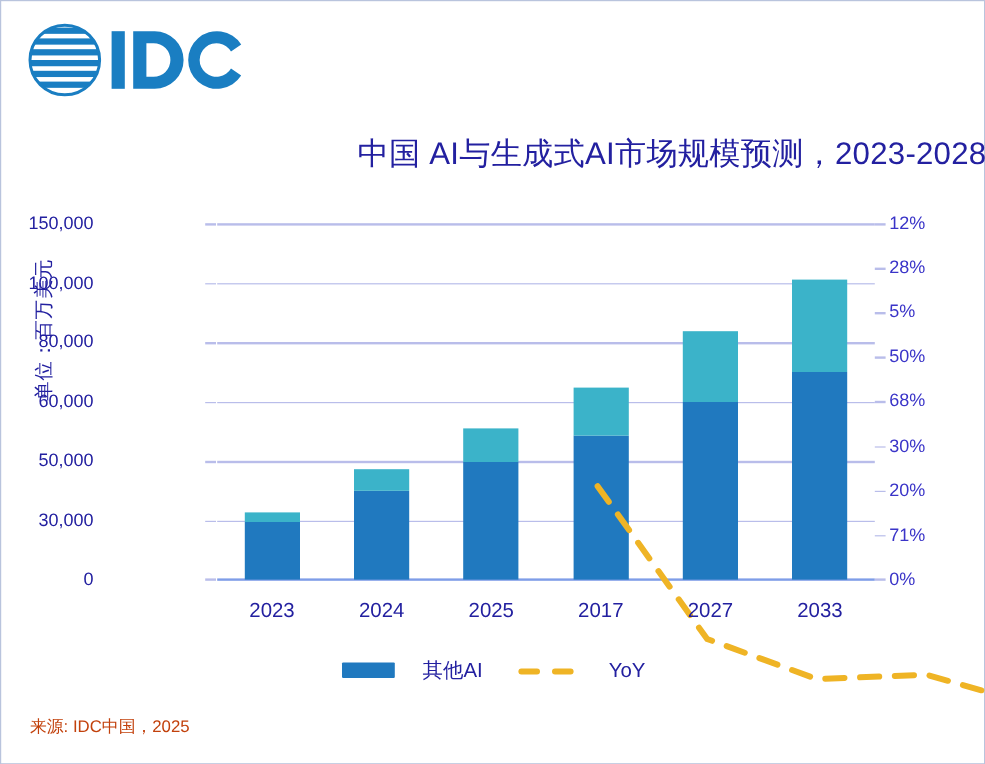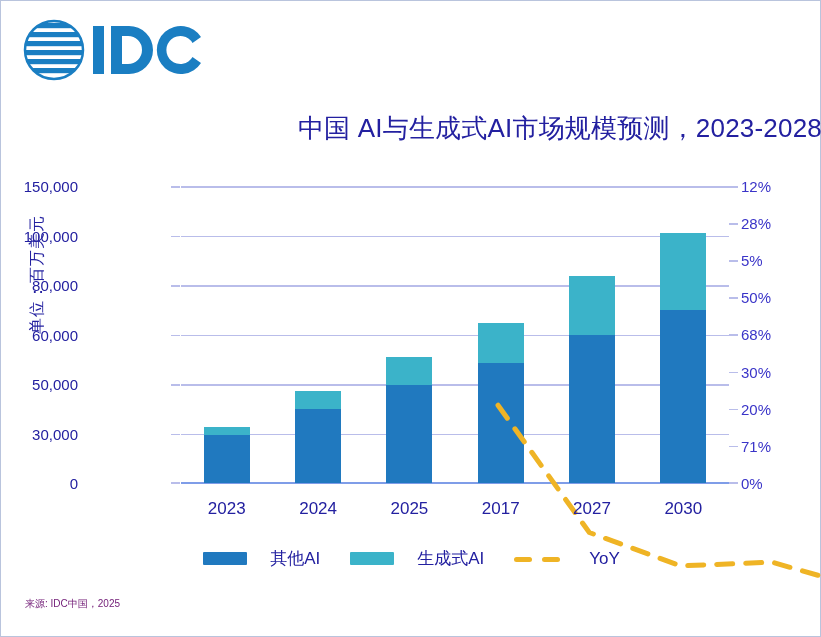--- a/index.html
+++ b/index.html
@@ -105,21 +105,21 @@
   .swatch-line i{
     position:absolute;top:5px;height:5px;border-radius:3px;background:#efb425;
   }
   .swatch-line i.a{left:0;width:18px;}
   .swatch-line i.b{left:28px;width:18px;}
   .legend-label{font-size:17px;color:#2320a0;white-space:nowrap;}
 
   
   .source{
     position:absolute;left:24px;top:596px;
-    font-size:10px;color:#701a75;white-space:nowrap;
+    font-size:14px;color:#c2410c;white-space:nowrap;
   }
 </style>
 </head>
 <body>
 
 <div class="page">
 
   <div class="logo">
     <svg width="190" height="62" viewBox="0 0 190 62" xmlns="http://www.w3.org/2000/svg" aria-hidden="true">
       <g fill="#1a7ec2">
@@ -230,30 +230,26 @@
     <svg class="yoy-svg" id="yoy" viewBox="0 0 548 297" preserveAspectRatio="none">
         <polyline points="137.0,34.2 228.3,161.5 319.7,194.9 411.0,191.2 502.3,217.2" fill="none" stroke="#efb425" stroke-width="5" stroke-linecap="round" stroke-dasharray="16 13"></polyline>
       </svg>
   </div>
 
   <div class="xlab" style="left:225.7px">2023</div>
   <div class="xlab" style="left:317.1px">2024</div>
   <div class="xlab" style="left:408.4px">2025</div>
   <div class="xlab" style="left:499.7px">2017</div>
   <div class="xlab" style="left:591.0px">2027</div>
-  <div class="xlab" style="left:682.3px">2030</div>
+  <div class="xlab" style="left:682.3px">2033</div>
 
   <div class="legend">
     <div class="legend-item">
       <span class="swatch swatch-other"></span>
       <span class="legend-label">其他AI</span>
-    </div>
-    <div class="legend-item">
-      <span class="swatch swatch-gen"></span>
-      <span class="legend-label">生成式AI</span>
     </div>
     <div class="legend-item">
       <span class="swatch-line">
           <i class="a"></i>
           <i class="b"></i>
         </span>
       <span class="legend-label">YoY</span>
     </div>
   </div>
 

